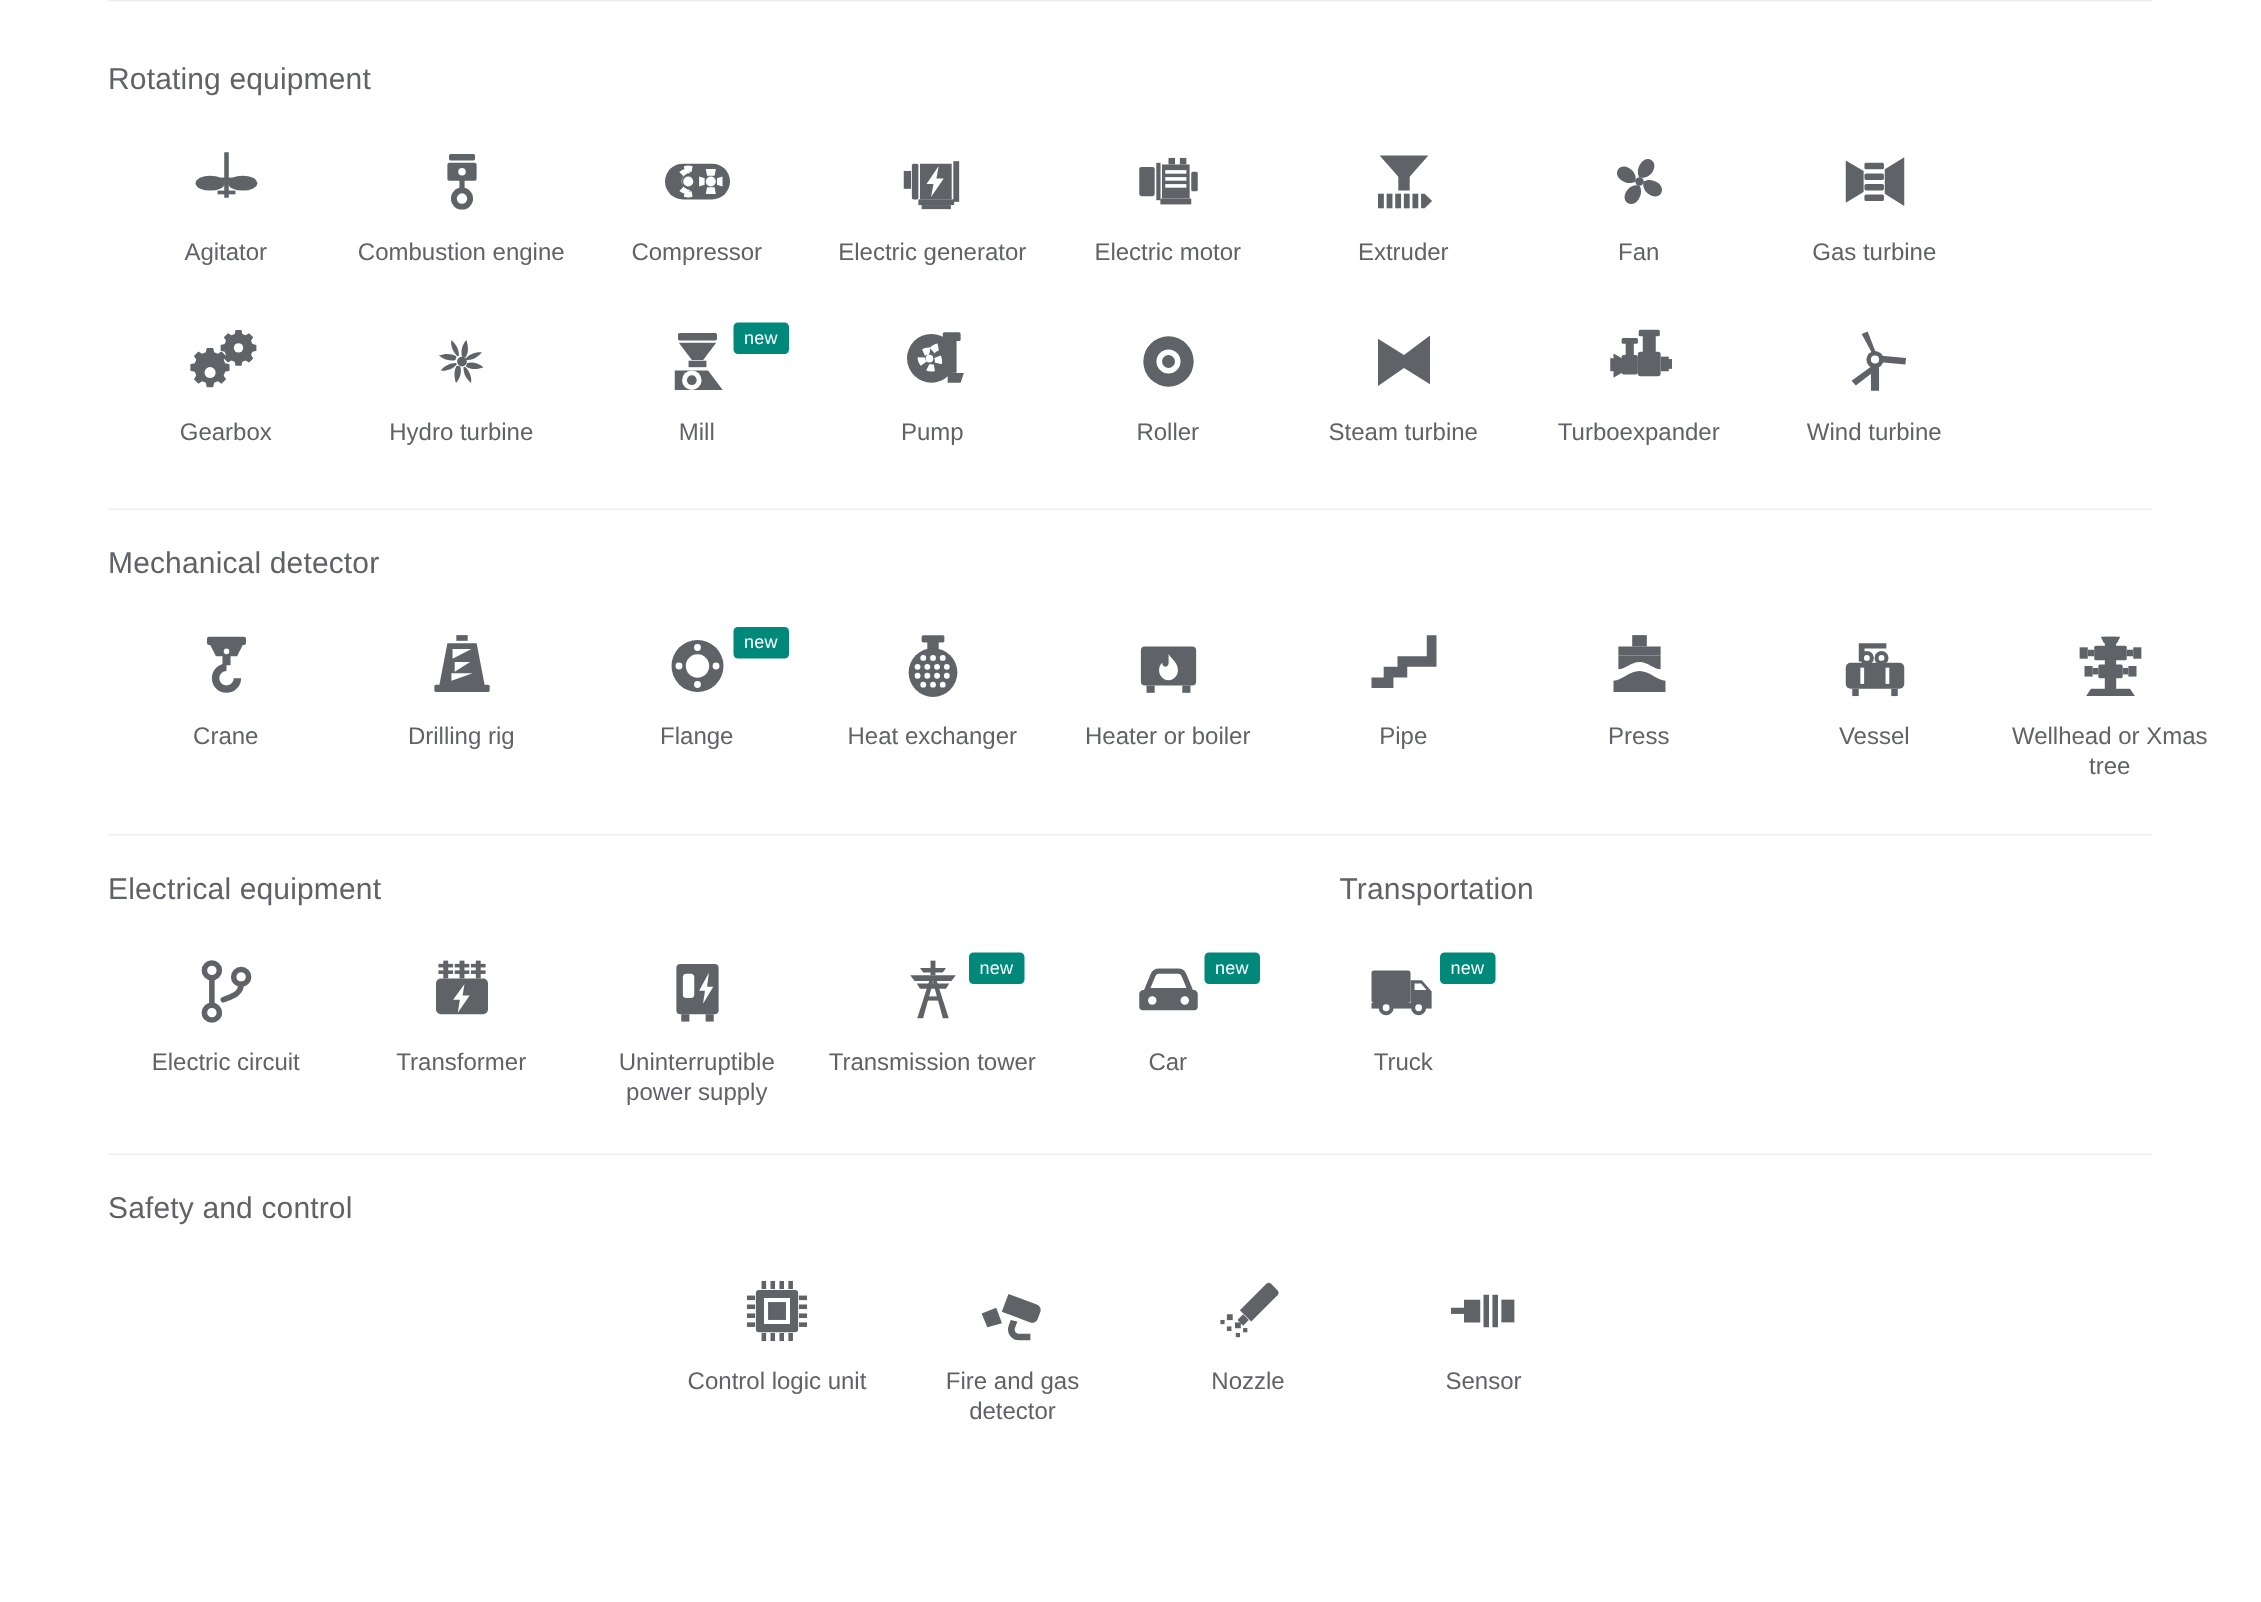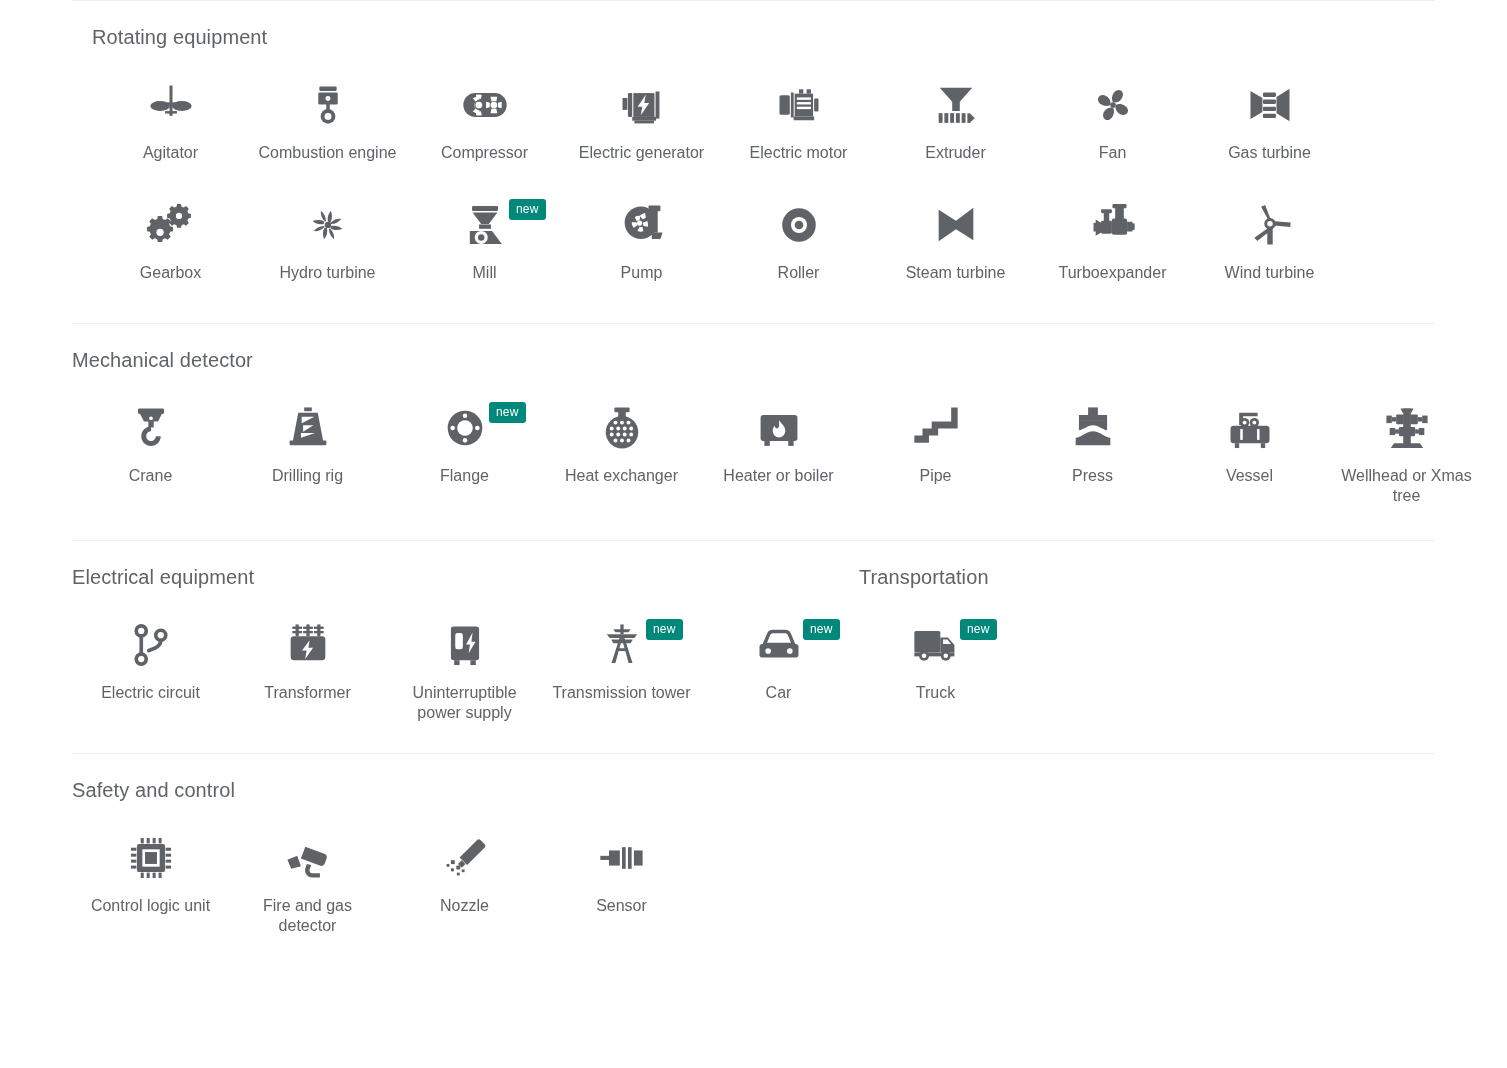--- a/index.html
+++ b/index.html
@@ -40,21 +40,21 @@
     position: absolute;
     top: 24px;
     font-size: 20px;
     line-height: 24px;
     color: #5f6368;
     font-weight: 400;
     letter-spacing: 0.1px;
     white-space: nowrap;
   }
   .section-title.left { left: 0; }
-  .section-title.second { left: 787px; }
+  .section-title.second { left: 821px; }
 
   .icon-row {
     display: flex;
     flex-wrap: nowrap;
     margin-top: 10px;
   }
 
   .cell {
     width: 157px;
     flex: 0 0 157px;
@@ -92,25 +92,25 @@
     background: #00897b;
     color: #ffffff;
     font-size: 12px;
     line-height: 12px;
     padding: 4px 7px 5px 7px;
     border-radius: 3px;
     letter-spacing: 0.2px;
   }
 
   
-  #sec-rotating { padding-top: 0px; margin-left: 20px; }
+  #sec-rotating { padding-top: 16px; }
   #sec-rotating .icon-row.r2 { margin-top: 20px; }
   #sec-mechanical .icon-row { margin-top: 10px; }
   #sec-electrical .icon-row { margin-top: 10px; }
-  #sec-safety .icon-row { margin-top: 10px; }
+  #sec-safety .icon-row { margin-top: 10px; justify-content: center; }
 
   .gap-after-rotating { height: 40px; }
   .gap-after-mechanical { height: 34px; }
   .gap-after-electrical { height: 30px; }
 </style>
 </head>
 <body>
 
 <div id="page">
 

